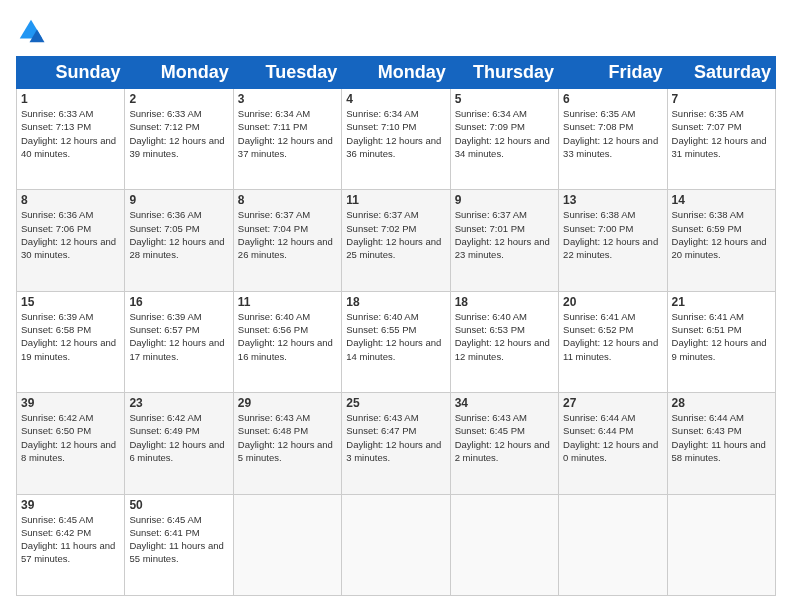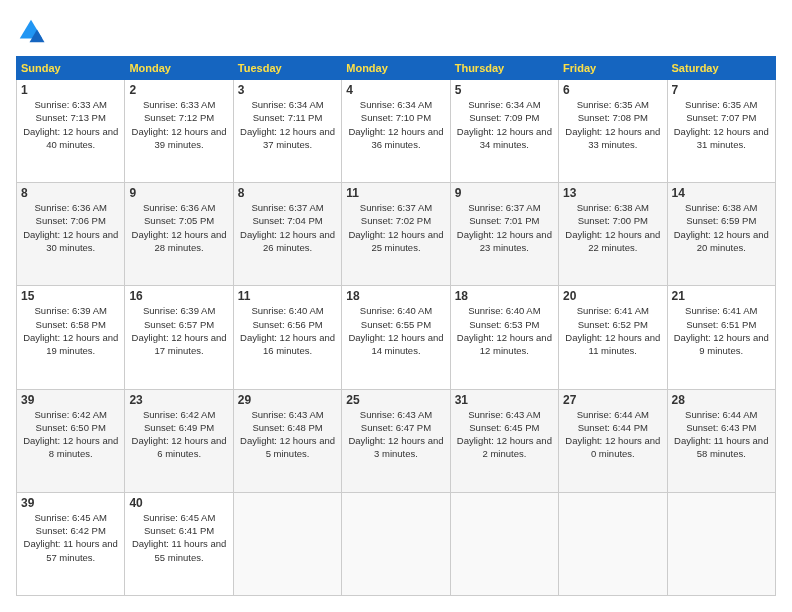--- a/index.html
+++ b/index.html
@@ -55,25 +55,25 @@
     }
     .calendar {
       flex: 1;
       border: 1px solid #ccc;
       border-collapse: collapse;
       width: 100%;
       table-layout: fixed;
     }
     .calendar th {
       background: #1565C0;
-      color: #fde047;
-      font-size: 11px;
+      color: #ffffff;
+      font-size: 18px;
       font-weight: bold;
       padding: 5px 4px;
-      text-align: left;
+      text-align: right;
       border: 1px solid #1565C0;
     }
     .calendar td {
       border: 1px solid #ccc;
       vertical-align: top;
       padding: 3px 4px;
       font-size: 9.5px;
       color: #333;
       background: #fff;
     }
@@ -81,21 +81,20 @@
       background: #f5f5f5;
     }
     .day-num {
       font-size: 12px;
       font-weight: bold;
       display: block;
       margin-bottom: 1px;
     }
     .day-info {
       line-height: 1.4;
-      text-align: center;
     }
     td.empty {
       background: #f9f9f9;
     }
   </style>
 </head>
 <body>
 
 <div class="page">
   <div class="header">
@@ -229,39 +228,39 @@
           </td>
           <td>
             <span class="day-num">29</span>
             <div class="day-info">Sunrise: 6:43 AM<br>Sunset: 6:48 PM<br>Daylight: 12 hours and 5 minutes.</div>
           </td>
           <td>
             <span class="day-num">25</span>
             <div class="day-info">Sunrise: 6:43 AM<br>Sunset: 6:47 PM<br>Daylight: 12 hours and 3 minutes.</div>
           </td>
           <td>
-            <span class="day-num">31</span>
+            <span class="day-num">34</span>
             <div class="day-info">Sunrise: 6:43 AM<br>Sunset: 6:45 PM<br>Daylight: 12 hours and 2 minutes.</div>
           </td>
           <td>
             <span class="day-num">27</span>
             <div class="day-info">Sunrise: 6:44 AM<br>Sunset: 6:44 PM<br>Daylight: 12 hours and 0 minutes.</div>
           </td>
           <td>
             <span class="day-num">28</span>
             <div class="day-info">Sunrise: 6:44 AM<br>Sunset: 6:43 PM<br>Daylight: 11 hours and 58 minutes.</div>
           </td>
         </tr>
         <tr>
           <td>
             <span class="day-num">39</span>
             <div class="day-info">Sunrise: 6:45 AM<br>Sunset: 6:42 PM<br>Daylight: 11 hours and 57 minutes.</div>
           </td>
           <td>
-            <span class="day-num">40</span>
+            <span class="day-num">50</span>
             <div class="day-info">Sunrise: 6:45 AM<br>Sunset: 6:41 PM<br>Daylight: 11 hours and 55 minutes.</div>
           </td>
           <td class="empty"></td>
           <td class="empty"></td>
           <td class="empty"></td>
           <td class="empty"></td>
           <td class="empty"></td>
         </tr>
       </tbody>
   </table>

